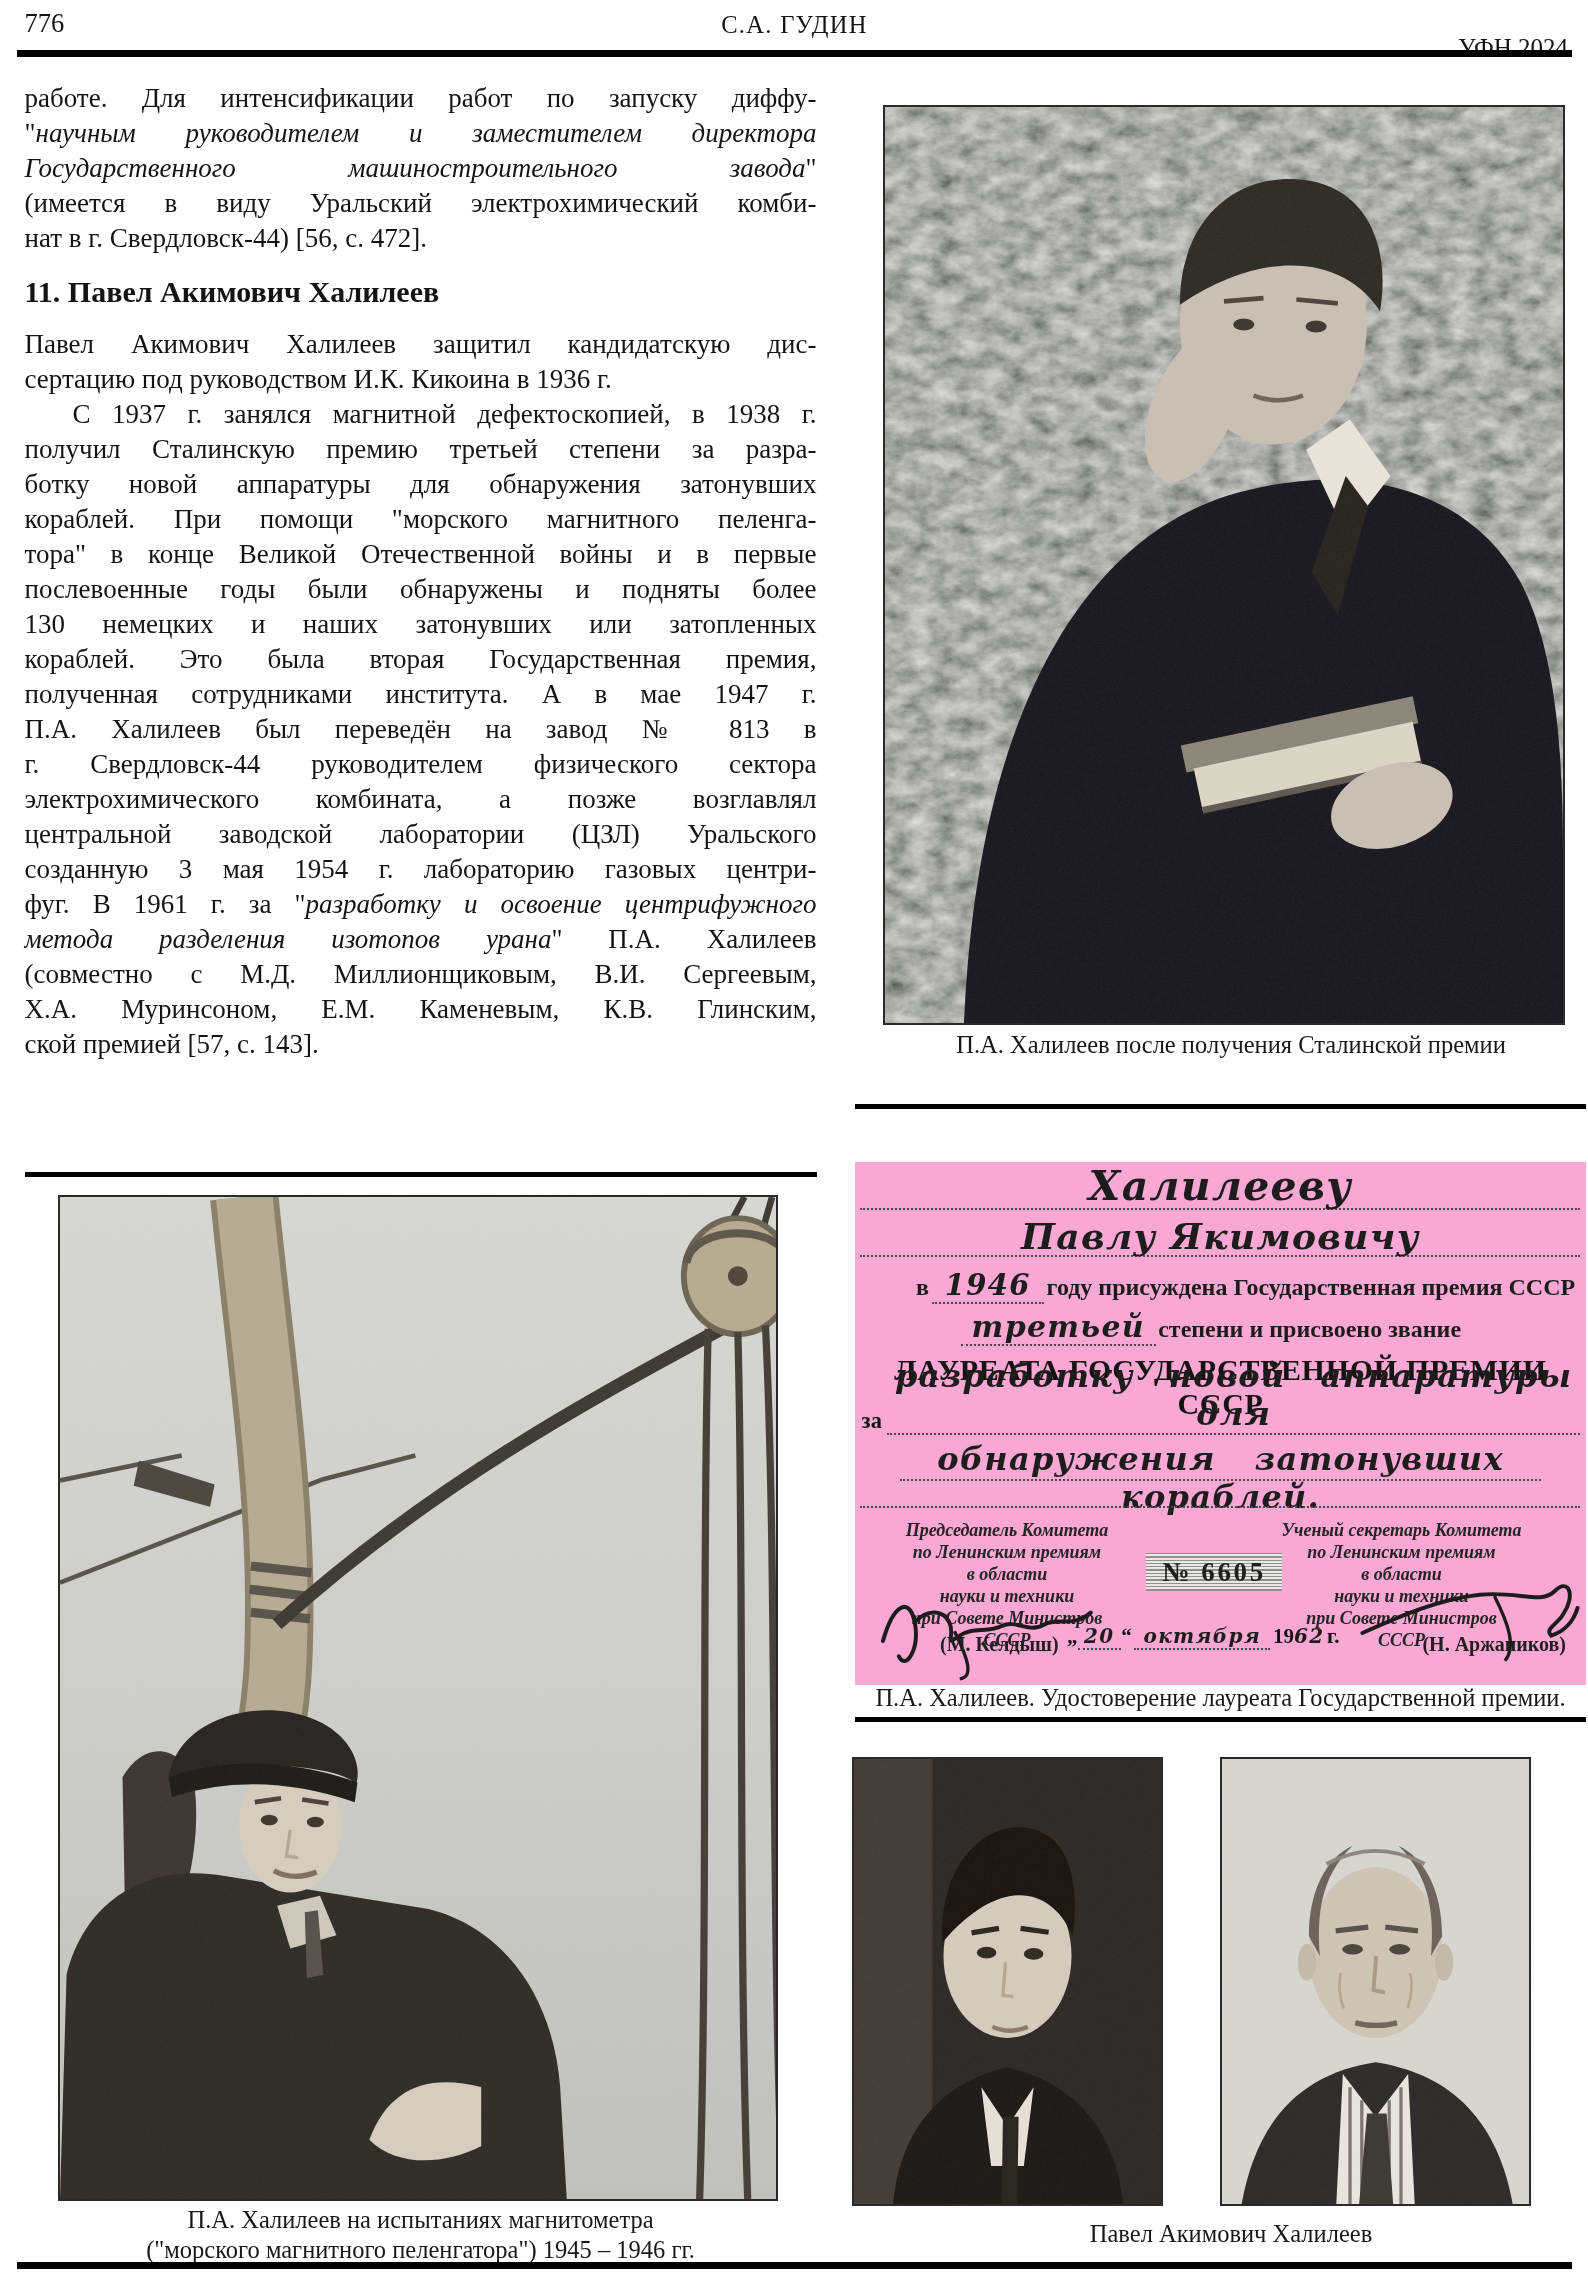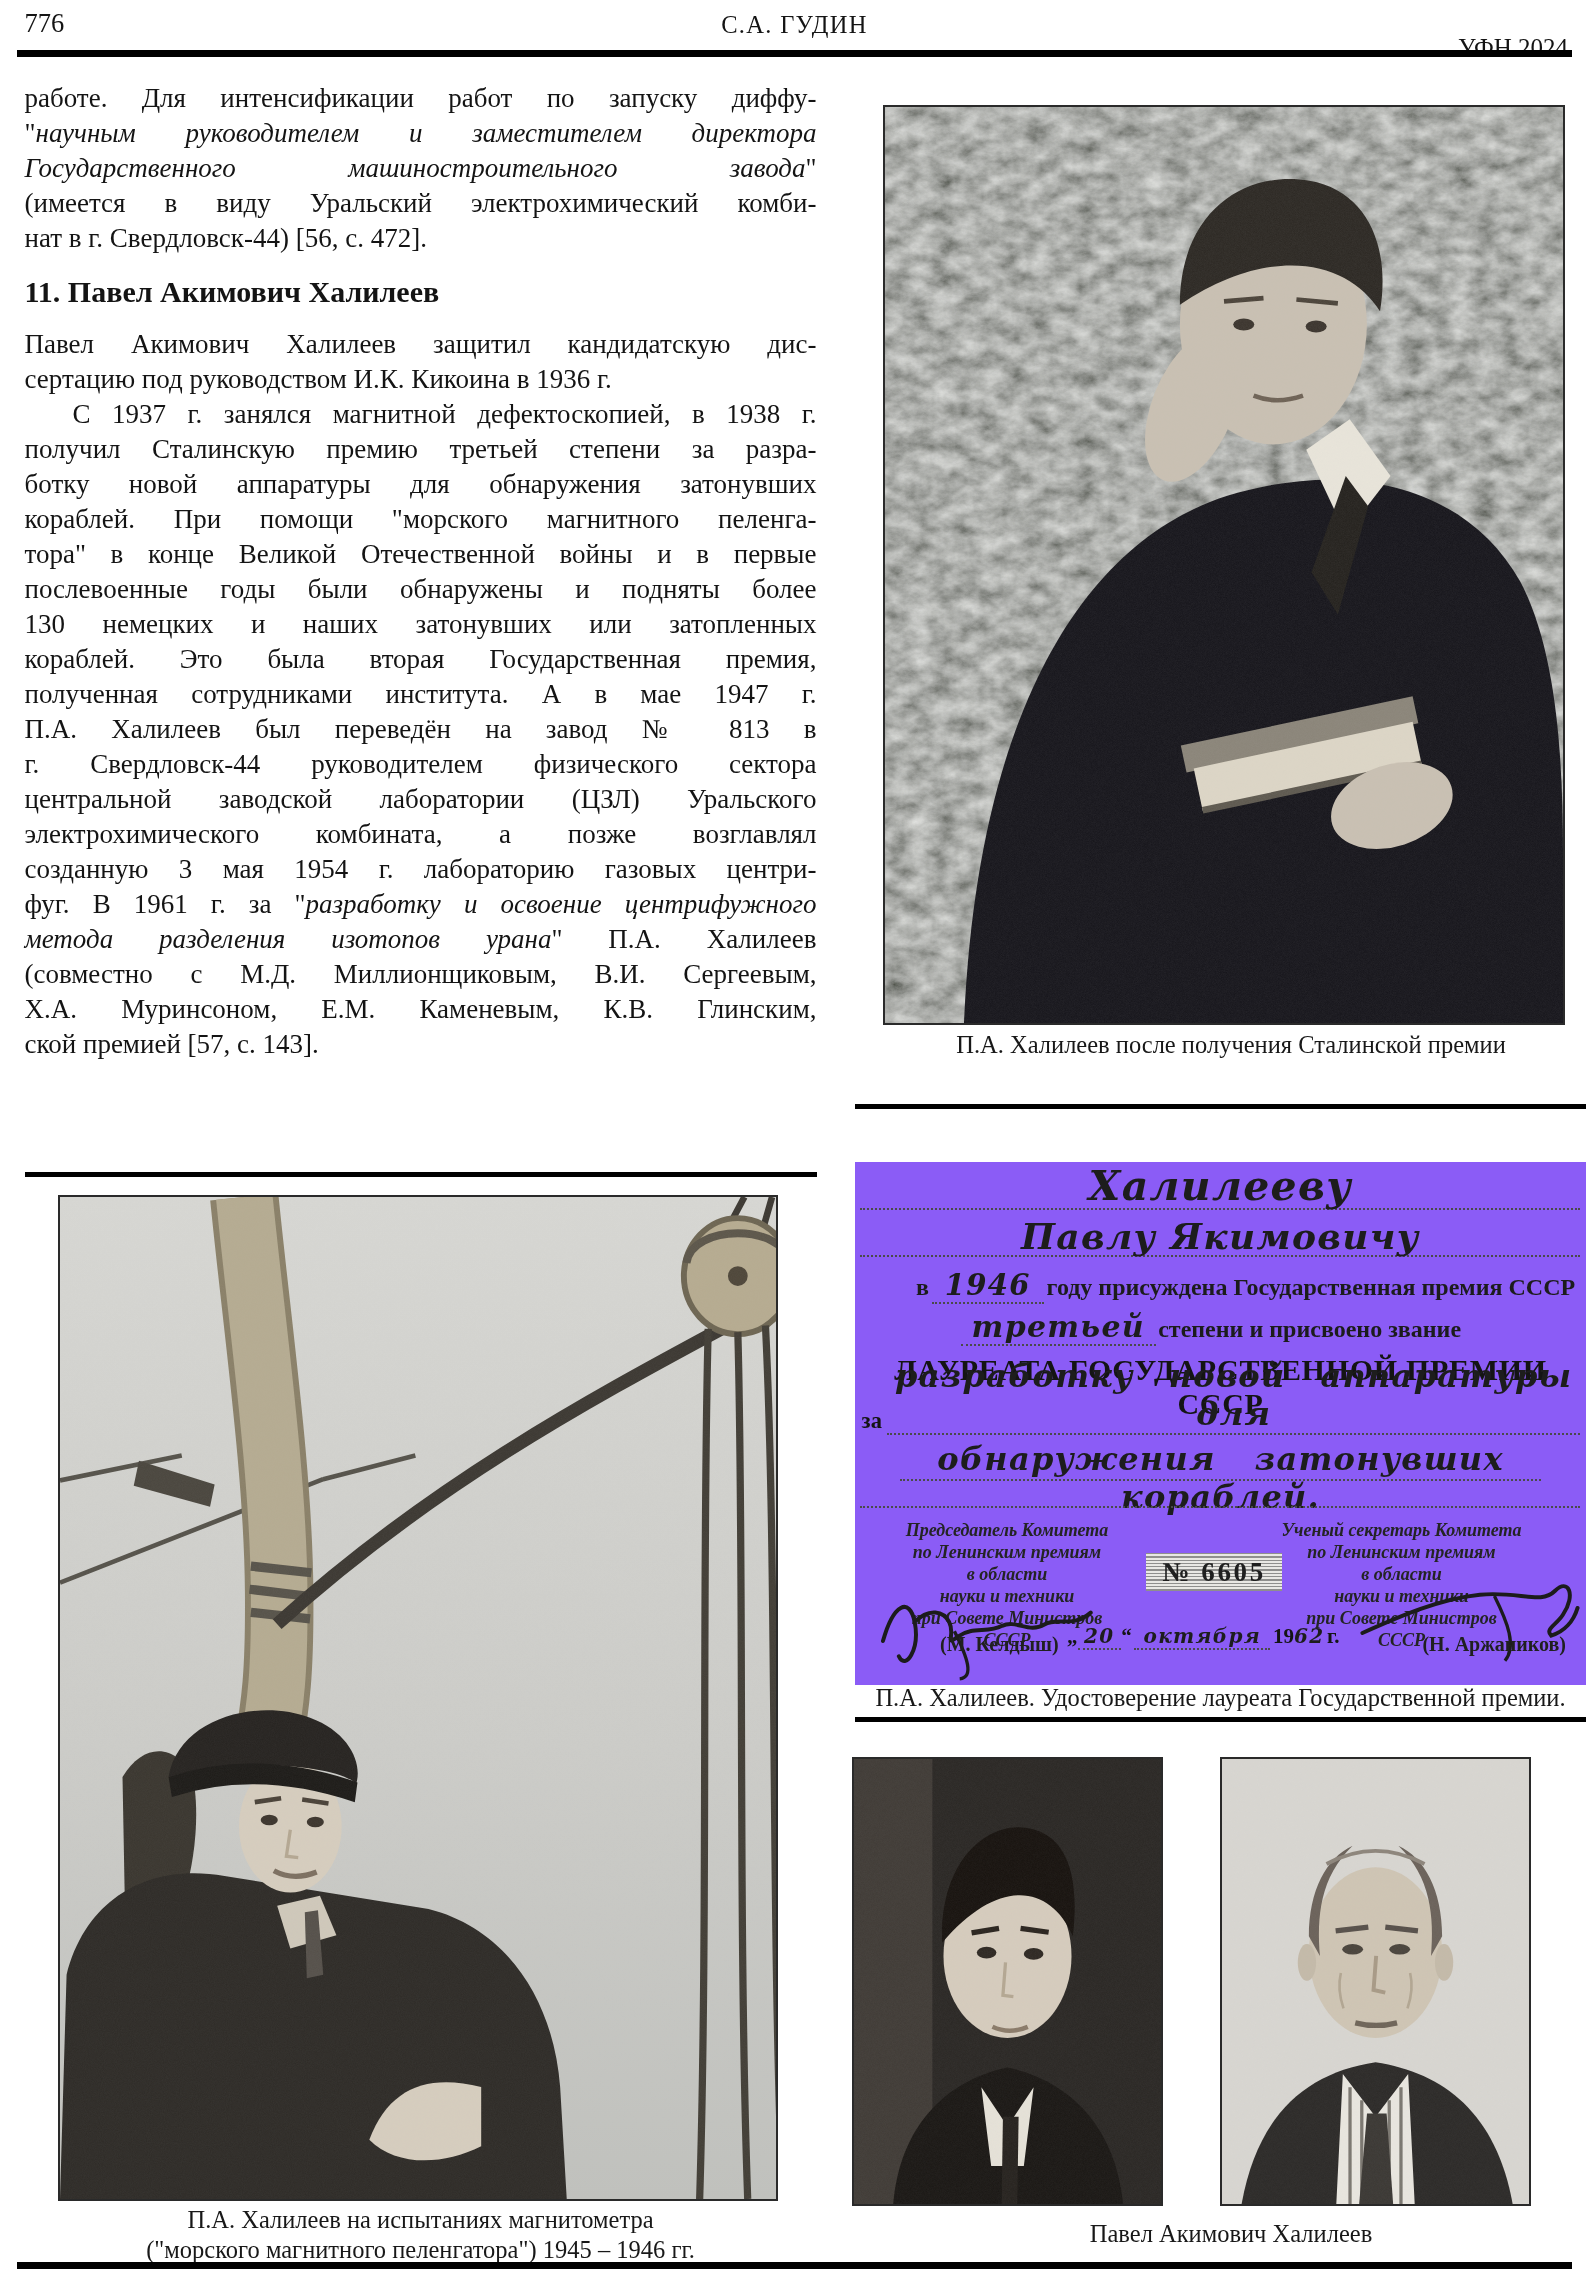--- a/index.html
+++ b/index.html
@@ -16,21 +16,21 @@
   .tline.last{text-align-last:left;}
   .tline.indent{text-indent:48px;}
   .tline .it{font-style:italic;}
   .sec-heading{font-size:30px;font-weight:bold;margin:17px 0 16px 0;line-height:38px;}
   
   .caption{position:absolute;text-align:center;font-size:24.5px;line-height:30px;color:#181818;}
   
   .photo{position:absolute;border:2px solid #2a2a2a;box-sizing:border-box;}
   .photo svg{display:block;width:100%;height:100%;}
   
-  .cert{position:absolute;left:855px;top:1162px;width:731px;height:523px;background:#8b5cf6;}
+  .cert{position:absolute;left:855px;top:1162px;width:731px;height:523px;background:#f9a8d4;}
   .cert .cline{position:absolute;box-sizing:border-box;}
   .dotted{border-bottom:2px dotted #4a4a4a;}
   .script{font-family:"DejaVu Serif",serif;font-style:italic;font-weight:bold;letter-spacing:1.3px;color:#1d1d1d;}
   .cname1{left:5.3px;top:0;width:720px;height:48px;text-align:center;font-size:41px;}
   .cname2{left:5.3px;top:53px;width:720px;height:42px;text-align:center;font-size:36px;}
   .cprint{font-weight:bold;font-size:24px;color:#1c1c1c;}
   .cl3{left:0;top:106px;width:731px;padding-left:61px;height:37px;}
   .cl4{left:0;top:147px;width:731px;padding-left:106px;height:37px;}
   .ctitle{left:0;top:191px;width:731px;text-align:center;font-size:30px;font-weight:bold;letter-spacing:0.7px;}
   .creason1{left:5.3px;top:228px;width:720px;display:flex;align-items:flex-end;height:45px;}
@@ -80,22 +80,22 @@
         <div class="tline"><span>получил Сталинскую премию третьей степени за разра-</span></div>
         <div class="tline"><span>ботку новой аппаратуры для обнаружения затонувших</span></div>
         <div class="tline"><span>кораблей. При помощи "морского магнитного пеленга-</span></div>
         <div class="tline"><span>тора" в конце Великой Отечественной войны и в первые</span></div>
         <div class="tline"><span>послевоенные годы были обнаружены и подняты более</span></div>
         <div class="tline"><span>130 немецких и наших затонувших или затопленных</span></div>
         <div class="tline"><span>кораблей. Это была вторая Государственная премия,</span></div>
         <div class="tline"><span>полученная сотрудниками института. А в мае 1947 г.</span></div>
         <div class="tline"><span>П.А. Халилеев был переведён на завод № 813 в</span></div>
         <div class="tline"><span>г. Свердловск-44 руководителем физического сектора</span></div>
+        <div class="tline"><span>электрохимического комбината, а позже возглавлял</span></div>
         <div class="tline"><span>центральной заводской лаборатории (ЦЗЛ) Уральского</span></div>
-        <div class="tline"><span>электрохимического комбината, а позже возглавлял</span></div>
         <div class="tline"><span>созданную 3 мая 1954 г. лабораторию газовых центри-</span></div>
         <div class="tline"><span>фуг. В 1961 г. за "</span><span class="it">разработку и освоение центрифужного</span></div>
         <div class="tline"><span class="it">метода разделения изотопов урана</span><span>" П.А. Халилеев</span></div>
         <div class="tline"><span>(совместно с М.Д. Миллионщиковым, В.И. Сергеевым,</span></div>
         <div class="tline"><span>Х.А. Муринсоном, Е.М. Каменевым, К.В. Глинским,</span></div>
         <div class="tline last"><span>ской премией [57, с. 143].</span></div>
       </div>
   </section>
 
   <div class="rule" style="left:24.5px;top:1172px;width:792px;height:5.3px;"></div>

